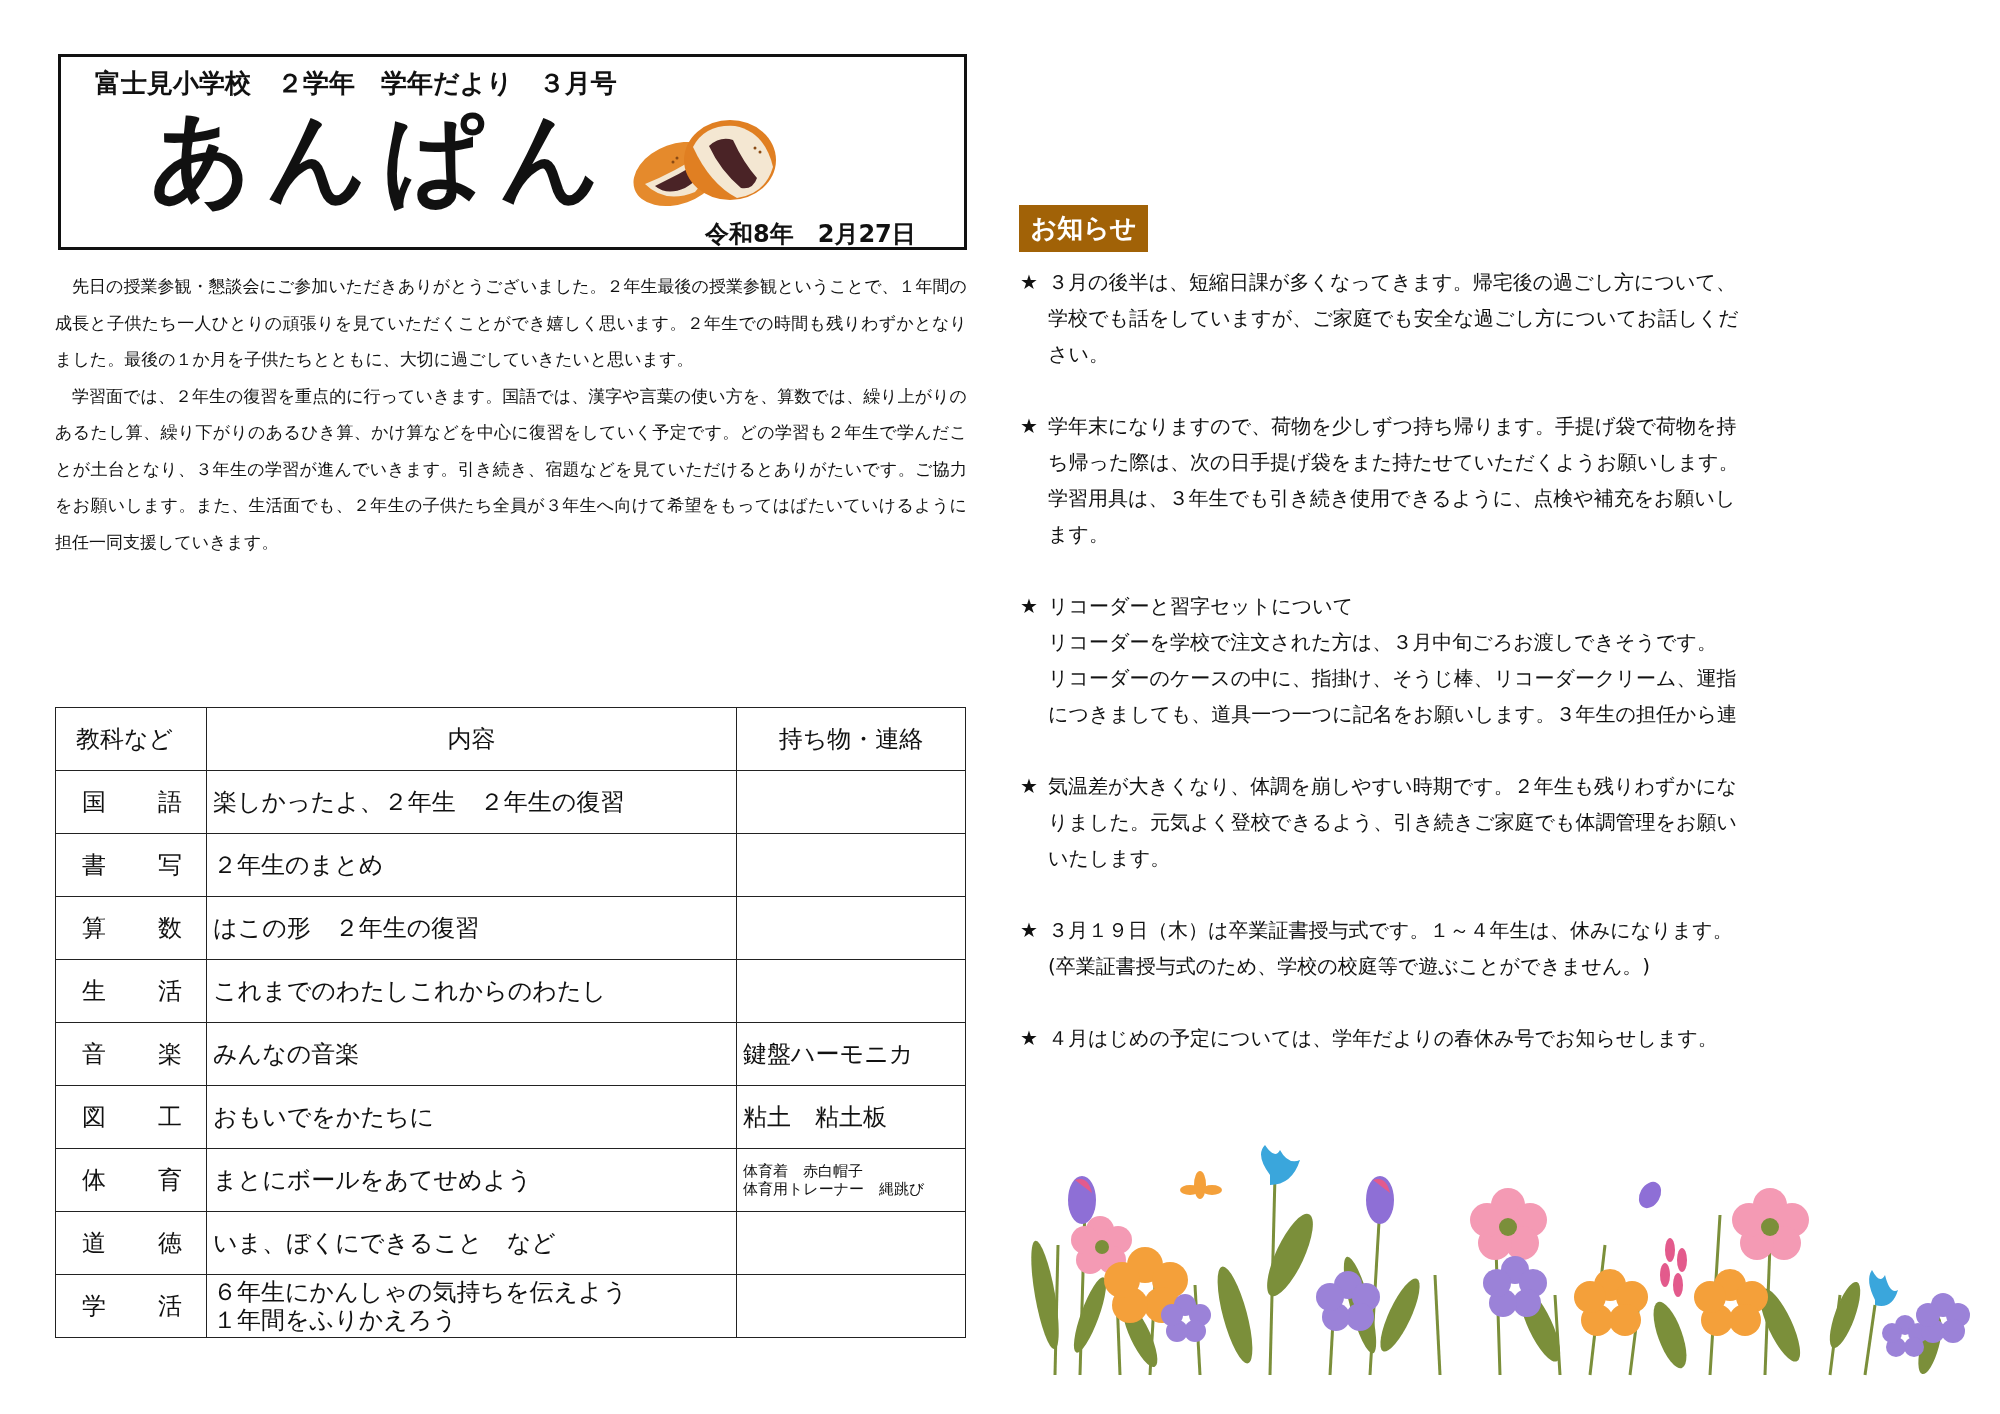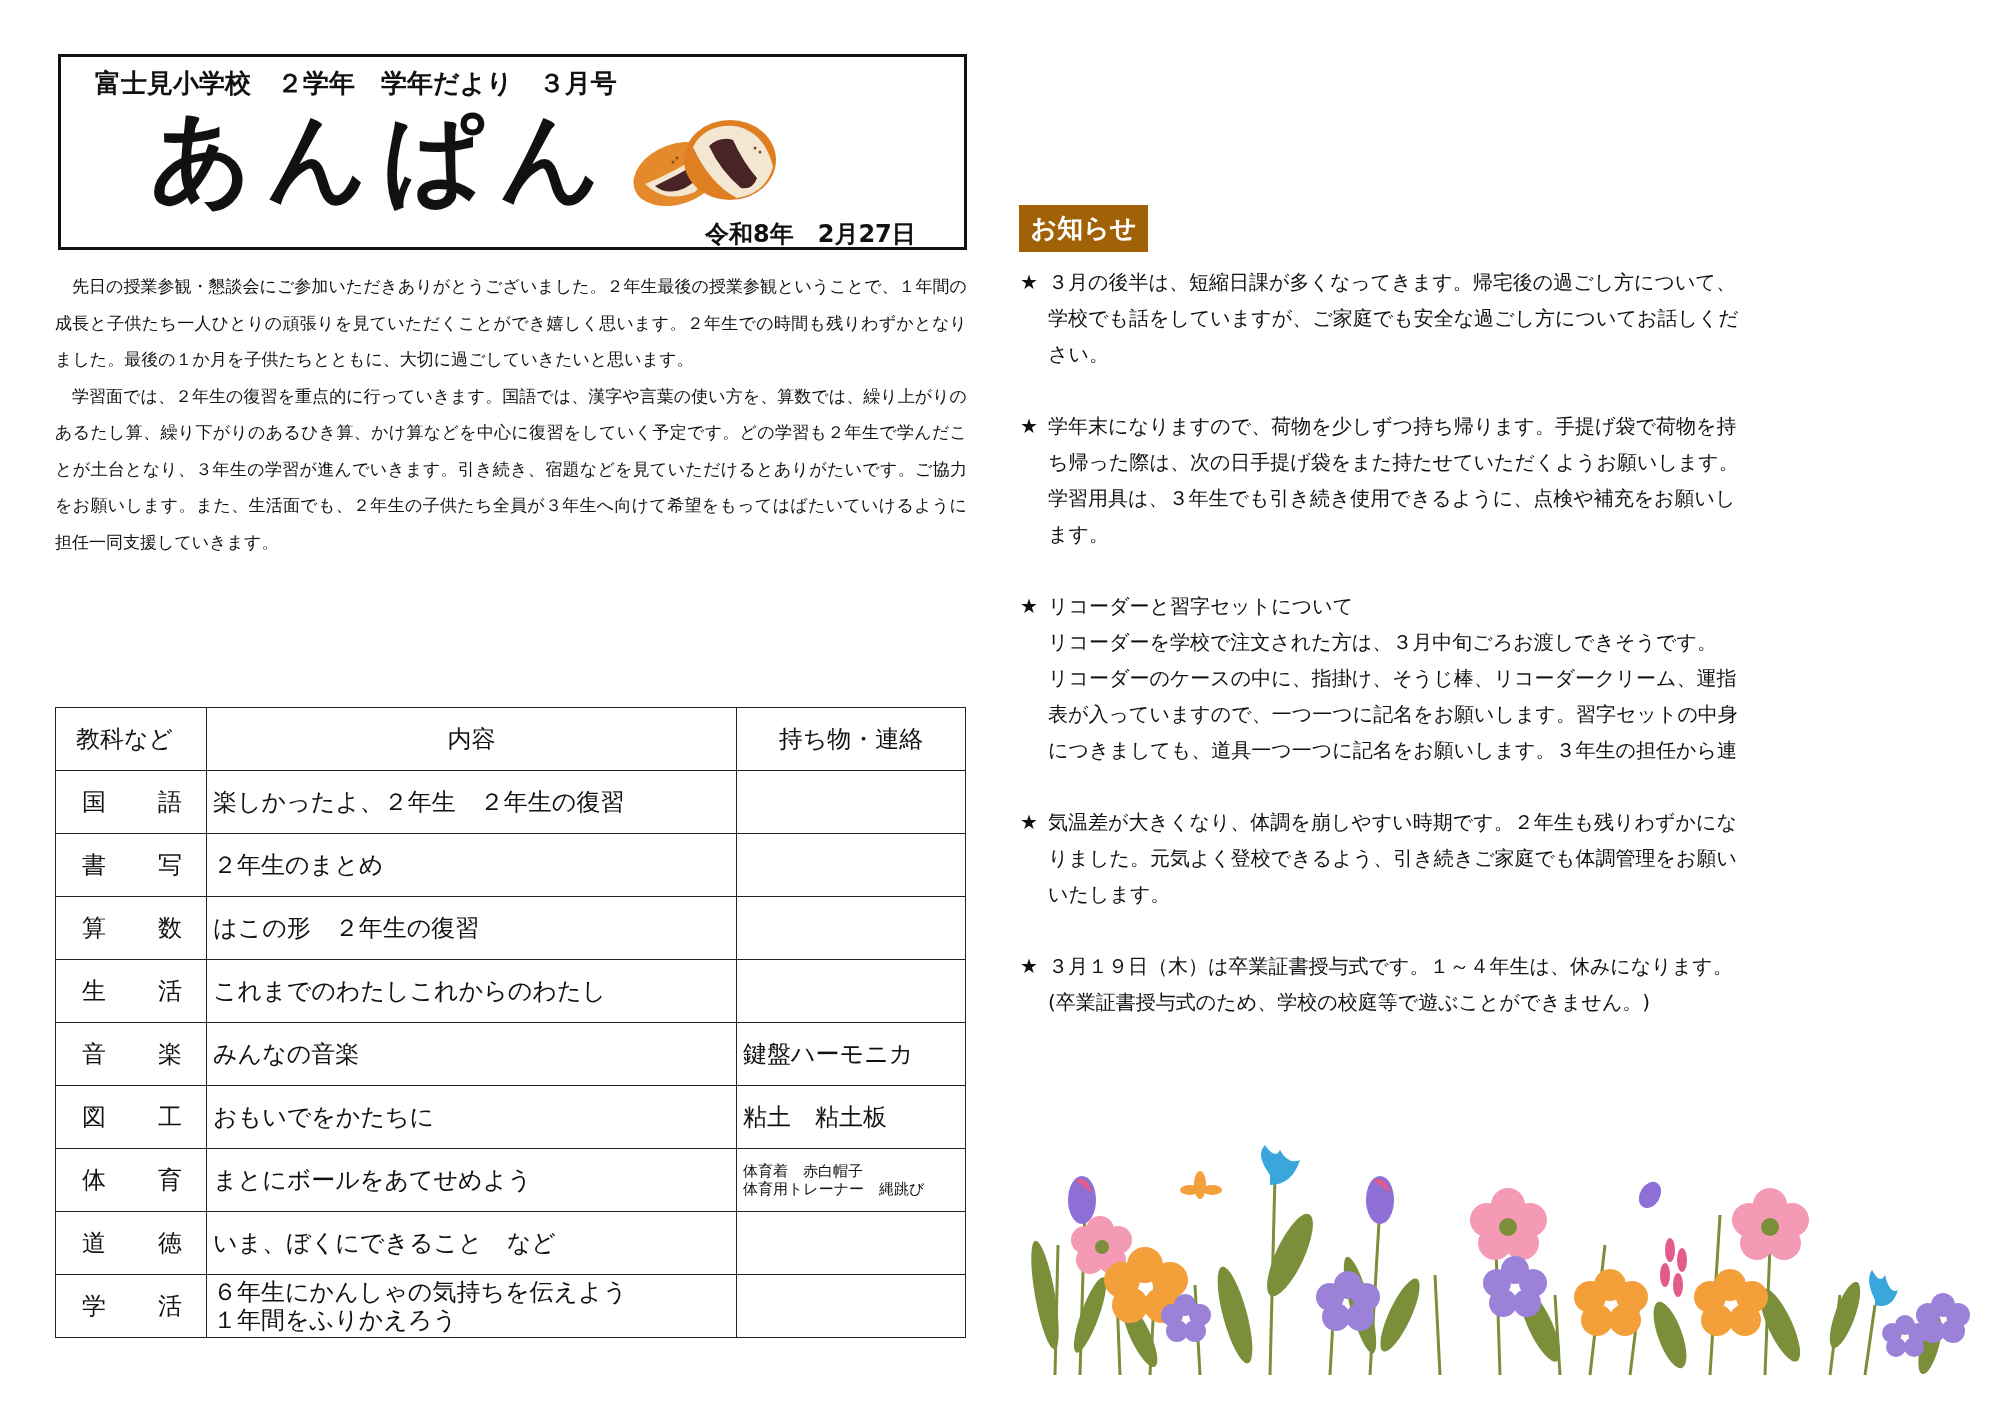--- a/index.html
+++ b/index.html
@@ -218,31 +218,33 @@
   <div class="notice">
     <span class="line first"><span class="star">★</span><span>学年末になりますので、荷物を少しずつ持ち帰ります。手提げ袋で荷物を持</span></span>
     <span class="line rest">ち帰った際は、次の日手提げ袋をまた持たせていただくようお願いします。</span>
     <span class="line rest">学習用具は、３年生でも引き続き使用できるように、点検や補充をお願いし</span>
     <span class="line rest">ます。</span>
   </div>
   <div class="notice">
     <span class="line first"><span class="star">★</span><span>リコーダーと習字セットについて</span></span>
     <span class="line rest">リコーダーを学校で注文された方は、３月中旬ごろお渡しできそうです。</span>
     <span class="line rest">リコーダーのケースの中に、指掛け、そうじ棒、リコーダークリーム、運指</span>
-    <span class="line rest">表が入っていますので、一つ一つに記名をお願いします。習字セットの中身</span>
     <span class="line rest">につきましても、道具一つ一つに記名をお願いします。３年生の担任から連</span>
   </div>
   <div class="notice">
     <span class="line first"><span class="star">★</span><span>気温差が大きくなり、体調を崩しやすい時期です。２年生も残りわずかにな</span></span>
     <span class="line rest">りました。元気よく登校できるよう、引き続きご家庭でも体調管理をお願い</span>
     <span class="line rest">いたします。</span>
   </div>
   <div class="notice">
     <span class="line first"><span class="star">★</span><span>３月１９日（木）は卒業証書授与式です。１～４年生は、休みになります。</span></span>
     <span class="line rest">(卒業証書授与式のため、学校の校庭等で遊ぶことができません。)</span>
+  </div>
+  <div class="notice">
+    <span class="line first"><span class="star">★</span><span>４月はじめの予定については、学年だよりの春休み号でお知らせします。</span></span>
   </div>
 </div>
 
 <svg id="flowers" class="abs" viewBox="0 0 950 235">
   <g stroke="#7b8f3a" stroke-width="3" fill="none">
     <path d="M25 230 L28 100"></path>
       <path d="M50 230 L55 60"></path>
       <path d="M90 230 L85 100"></path>
     <path d="M120 230 L125 140"></path>
       <path d="M170 230 L165 140"></path>

